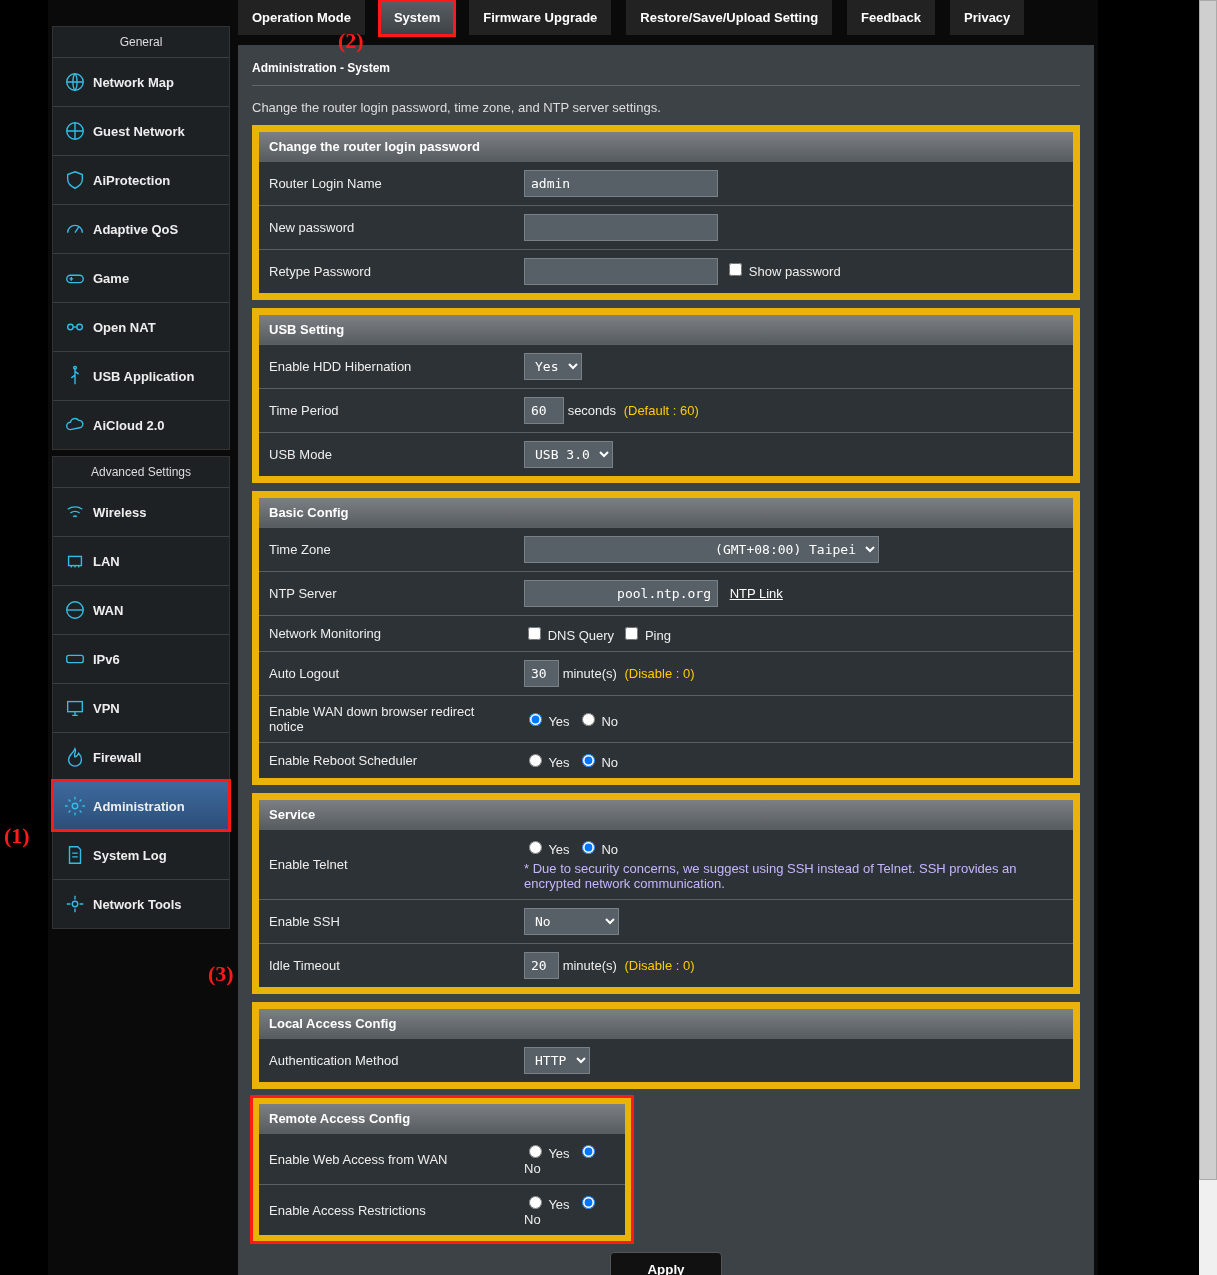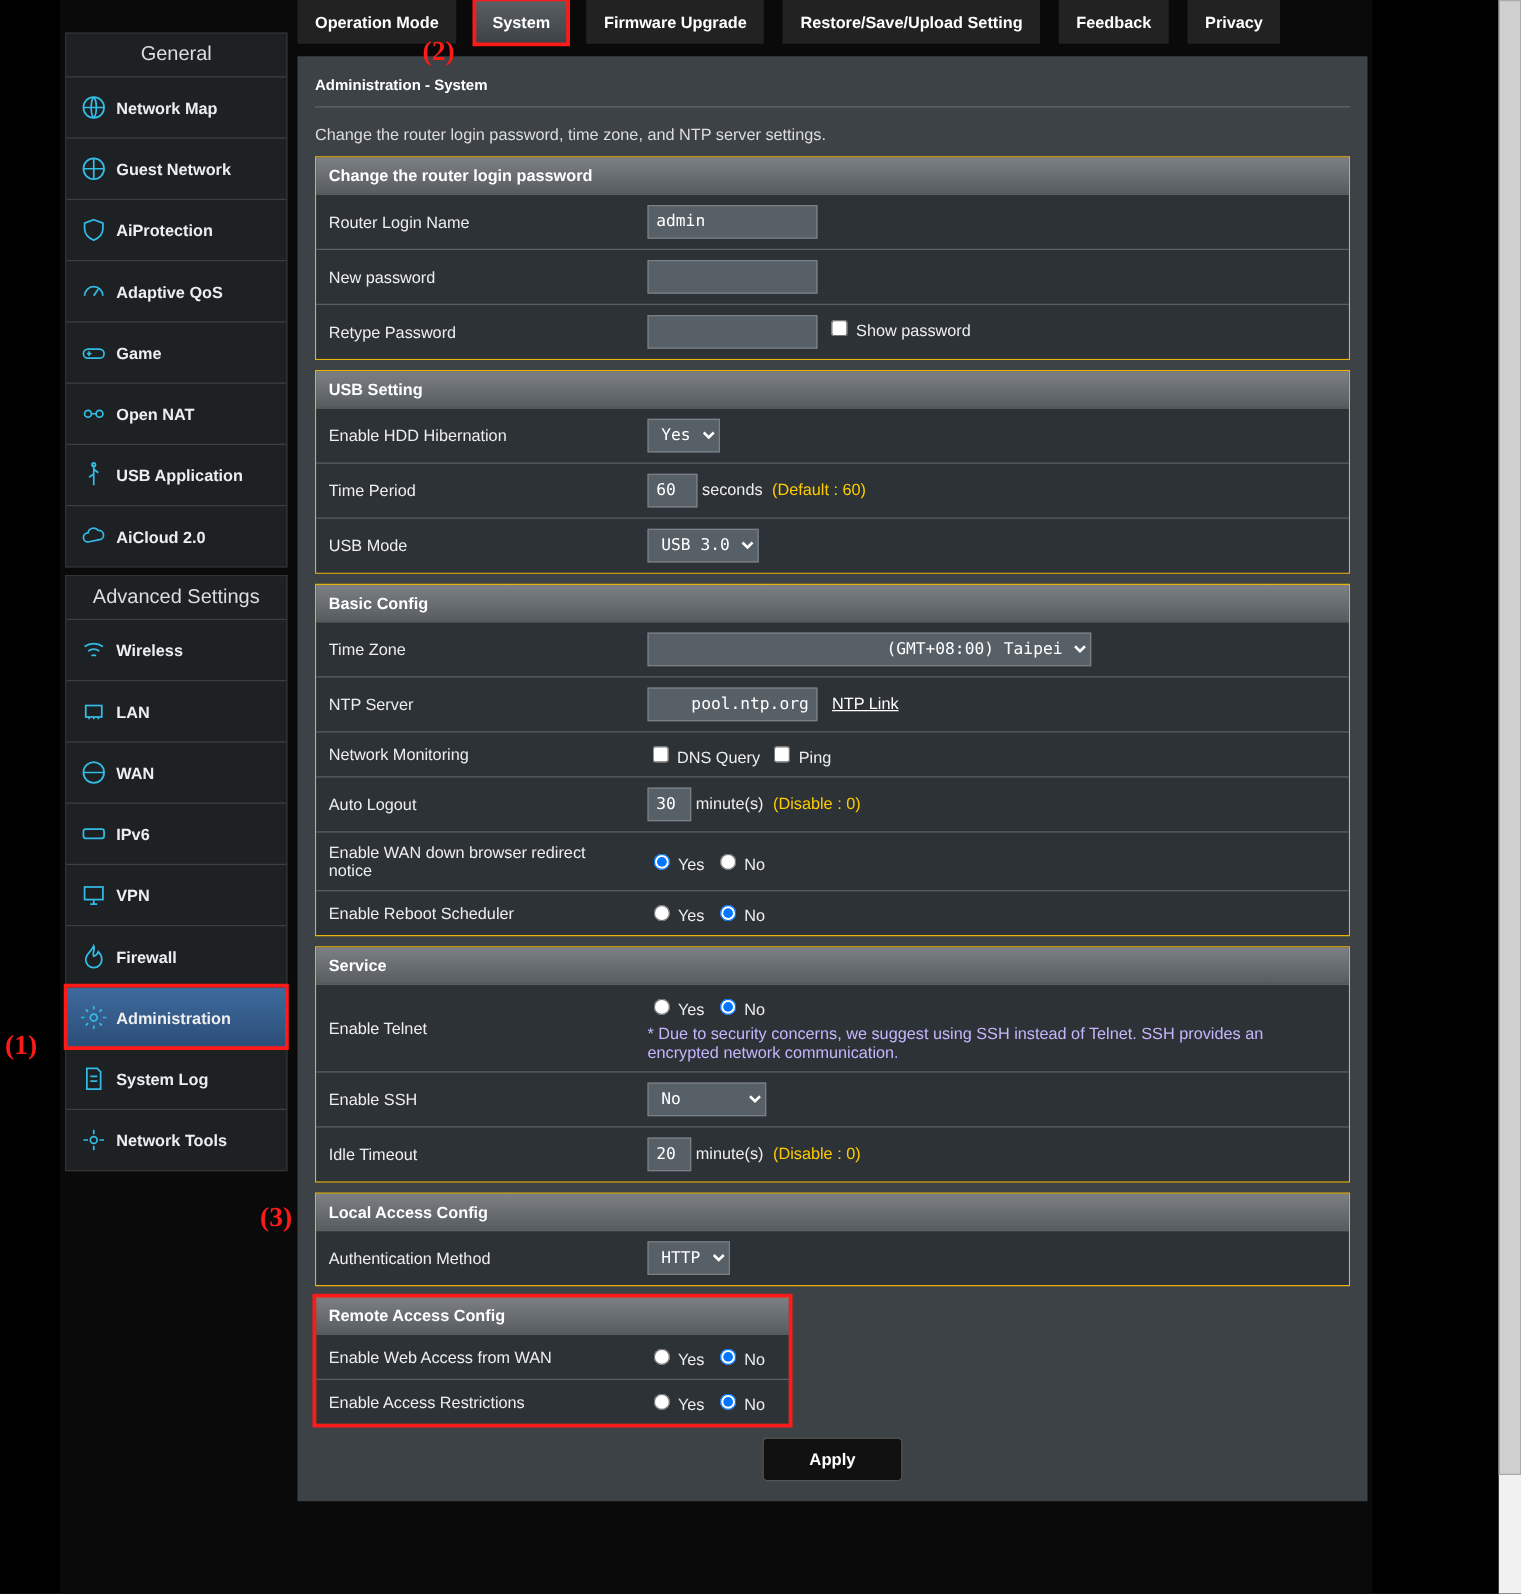--- a/index.html
+++ b/index.html
@@ -41,21 +41,21 @@
   }
   .menu-group {
     background: #1d2124;
     margin-bottom:6px;
     border:1px solid #333;
   }
   .menu-header {
     text-align: center;
     padding: 8px 0;
     color:#ddd;
-    font-size:16px;
+    font-size:12px;
   }
   .menu-item {
     display:flex;
     align-items:center;
     gap:6px;
     padding: 12px 10px;
     border-top:1px solid #3a3f42;
     font-weight:bold;
     color:#eee;
     cursor:pointer;
@@ -98,21 +98,21 @@
   }
   .page-title{
     font-size:12px;
     font-weight:bold;
     margin-bottom:6px;
     color:#fff;
   }
   .divider{border:none;border-top:1px solid #666;margin:10px 0 14px;}
   .page-desc{color:#ddd;margin-bottom:10px;}
 
-  .section{border:1px solid #eab308;margin-bottom:8px;}
+  .section{border:7px solid #eab308;margin-bottom:8px;}
   .section-head{
     background: linear-gradient(#7c8085,#575c61);
     padding:7px 10px;
     font-weight:bold;
     color:#fff;
   }
   table.form{width:100%;border-collapse:collapse;}
   table.form td{
     border-top:1px solid #5a5f63;
     padding:8px 10px;
@@ -121,21 +121,21 @@
     color:#eee;
   }
   table.form td.label{width:255px;}
   input[type=text],input[type=password]{
     background:#586067;
     border:1px solid #7a8086;
     color:#fff;
     padding:5px 6px;
     font-family:Consolas,monospace;
     font-size:13px;
-    width:136px;
+    width:194px;
   }
   select{
     background:#586067;border:1px solid #7a8086;color:#fff;
     padding:4px 6px;font-family:Consolas,monospace;font-size:13px;
   }
   .wide-input{width:355px;text-align:right;}
   .hint{color:#ffcc00;margin-left:4px;}
   .hint-block{color:#c4b5fd;display:block;margin-top:4px;}
   .link{color:#fff;text-decoration:underline;margin-left:8px;cursor:pointer;}
 

